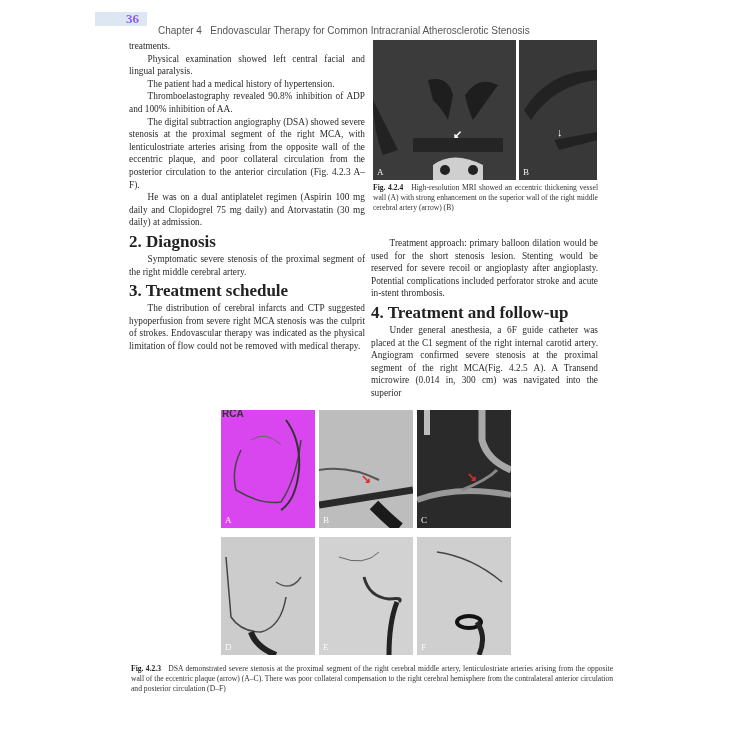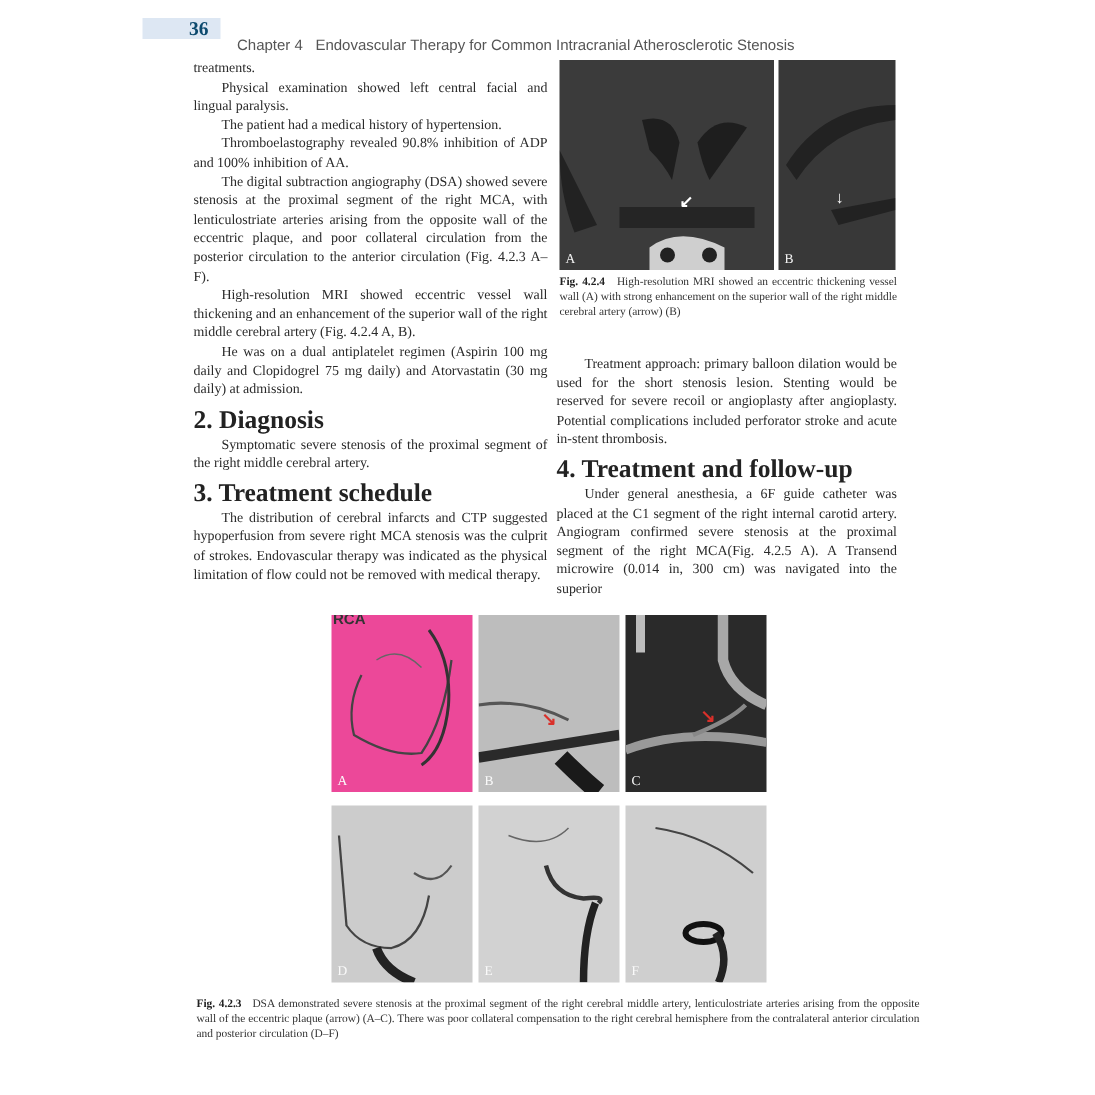--- a/index.html
+++ b/index.html
@@ -1,18 +1,18 @@
 <!DOCTYPE html>
 <html><head>
 <meta charset="utf-8">
 <style>
   html, body { margin:0; padding:0; }
   body { width:730px; height:730px; background:#ffffff; position:relative; overflow:hidden; font-family:"Liberation Serif", serif; color:#2a2a2a; }
   .header-bar { position:absolute; left:95px; top:12px; width:52px; height:14px; background:#dde7f3; }
-  .page-num { position:absolute; left:126px; top:11px; font-family:"Liberation Serif", serif; font-weight:bold; font-size:13px; color:#0c4a6e; }
+  .page-num { position:absolute; left:126px; top:11px; font-family:"Liberation Serif", serif; font-weight:bold; font-size:13px; color:#8b5cf6; }
   .running-head { position:absolute; left:158px; top:25px; font-family:"Liberation Sans", sans-serif; font-size:10px; color:#555; white-space:nowrap; }
   .col { position:absolute; font-size:9.3px; line-height:12.6px; text-align:justify; }
   .col p { margin:0; text-indent:2em; }
   .col p.noindent { text-indent:0; }
   .col h2 { margin:6px 0 4px 0; font-size:17px; font-weight:bold; line-height:14px; color:#222; }
   #left-col { left:129px; top:40px; width:236px; }
   #right-col { left:371px; top:237px; width:227px; }
   .mri { position:absolute; top:40px; height:140px; background:#3b3b3b; overflow:hidden; }
   #mri-a { left:373px; width:143px; }
   #mri-b { left:519px; width:78px; background:#383838; }
@@ -34,21 +34,20 @@
 <div class="header-bar"></div>
 <div class="page-num">36</div>
 <div class="running-head" style="white-space:pre">Chapter 4   Endovascular Therapy for Common Intracranial Atherosclerotic Stenosis</div>
 
 <div id="left-col" class="col">
   <p class="noindent">treatments.</p>
   <p>Physical examination showed left central facial and lingual paralysis.</p>
   <p>The patient had a medical history of hypertension.</p>
   <p>Thromboelastography revealed 90.8% inhibition of ADP and 100% inhibition of AA.</p>
   <p>The digital subtraction angiography (DSA) showed severe stenosis at the proximal segment of the right MCA, with lenticulostriate arteries arising from the opposite wall of the eccentric plaque, and poor collateral circulation from the posterior circulation to the anterior circulation (Fig. 4.2.3 A–F).</p>
-  <p>High-resolution MRI showed eccentric vessel wall thickening and an enhancement of the superior wall of the right middle cerebral artery (Fig. 4.2.4 A, B).</p>
   <p>He was on a dual antiplatelet regimen (Aspirin 100 mg daily and Clopidogrel 75 mg daily) and Atorvastatin (30 mg daily) at admission.</p>
   <h2>2. Diagnosis</h2>
   <p>Symptomatic severe stenosis of the proximal segment of the right middle cerebral artery.</p>
   <h2>3. Treatment schedule</h2>
   <p>The distribution of cerebral infarcts and CTP suggested hypoperfusion from severe right MCA stenosis was the culprit of strokes. Endovascular therapy was indicated as the physical limitation of flow could not be removed with medical therapy.</p>
 </div>
 
 <div id="mri-a" class="mri">
   <svg width="143" height="140" style="position:absolute;left:0;top:0">
     <path d="M55 40 Q75 35 80 55 L75 80 Q70 70 60 60 Z" fill="#1e1e1e"></path>
@@ -74,21 +73,21 @@
 <div id="cap-424" class="fig-cap">
   <b>Fig. 4.2.4</b>&nbsp;&nbsp;&nbsp;<span>High-resolution MRI showed an eccentric thickening vessel wall (A) with strong enhancement on the superior wall of the right middle cerebral artery (arrow) (B)</span>
 </div>
 
 <div id="right-col" class="col">
   <p>Treatment approach: primary balloon dilation would be used for the short stenosis lesion. Stenting would be reserved for severe recoil or angioplasty after angioplasty. Potential complications included perforator stroke and acute in-stent thrombosis.</p>
   <h2>4. Treatment and follow-up</h2>
   <p>Under general anesthesia, a 6F guide catheter was placed at the C1 segment of the right internal carotid artery. Angiogram confirmed severe stenosis at the proximal segment of the right MCA(Fig. 4.2.5 A). A Transend microwire (0.014 in, 300 cm) was navigated into the superior</p>
 </div>
 
-<div class="dsa dsa-light" style="left:221px;top:410px;background:#ec4899">
+<div class="dsa dsa-light" style="left:221px;top:410px;background:#d946ef">
   <span style="position:absolute;left:1px;top:-2px;font-family:'Liberation Sans',sans-serif;font-size:10px;font-weight:bold;color:#333">RCA</span>
   <svg width="94" height="118" style="position:absolute;left:0;top:0">
     <path d="M20 40 Q10 60 15 80 Q40 95 60 92 Q75 70 80 30" stroke="#444" stroke-width="1.5" fill="none"></path>
     <path d="M65 10 Q80 30 78 60 Q75 90 60 100" stroke="#333" stroke-width="2" fill="none"></path>
     <path d="M30 30 Q45 20 60 35" stroke="#666" stroke-width="1" fill="none"></path>
   </svg>
   <span class="panel-label">A</span>
 </div>
 <div class="dsa dsa-light" style="left:319px;top:410px;background:#bdbdbd">
   <svg width="94" height="118" style="position:absolute;left:0;top:0">

